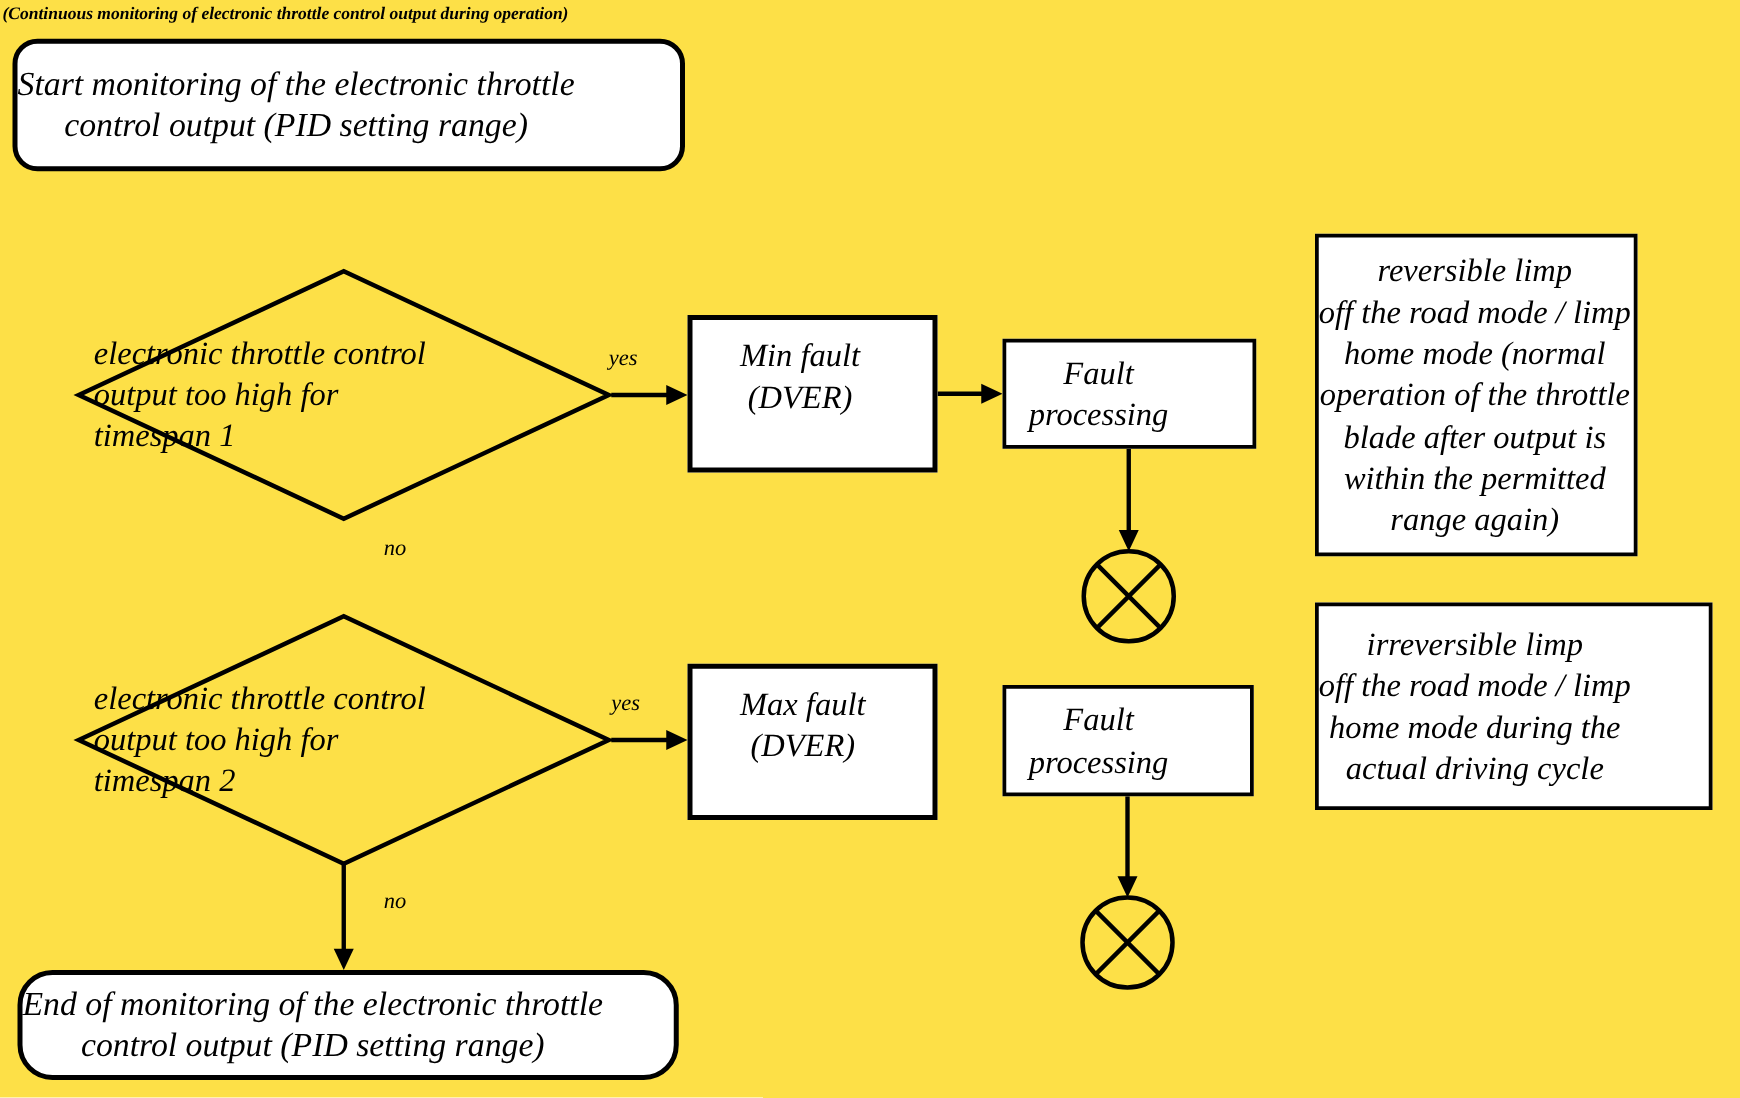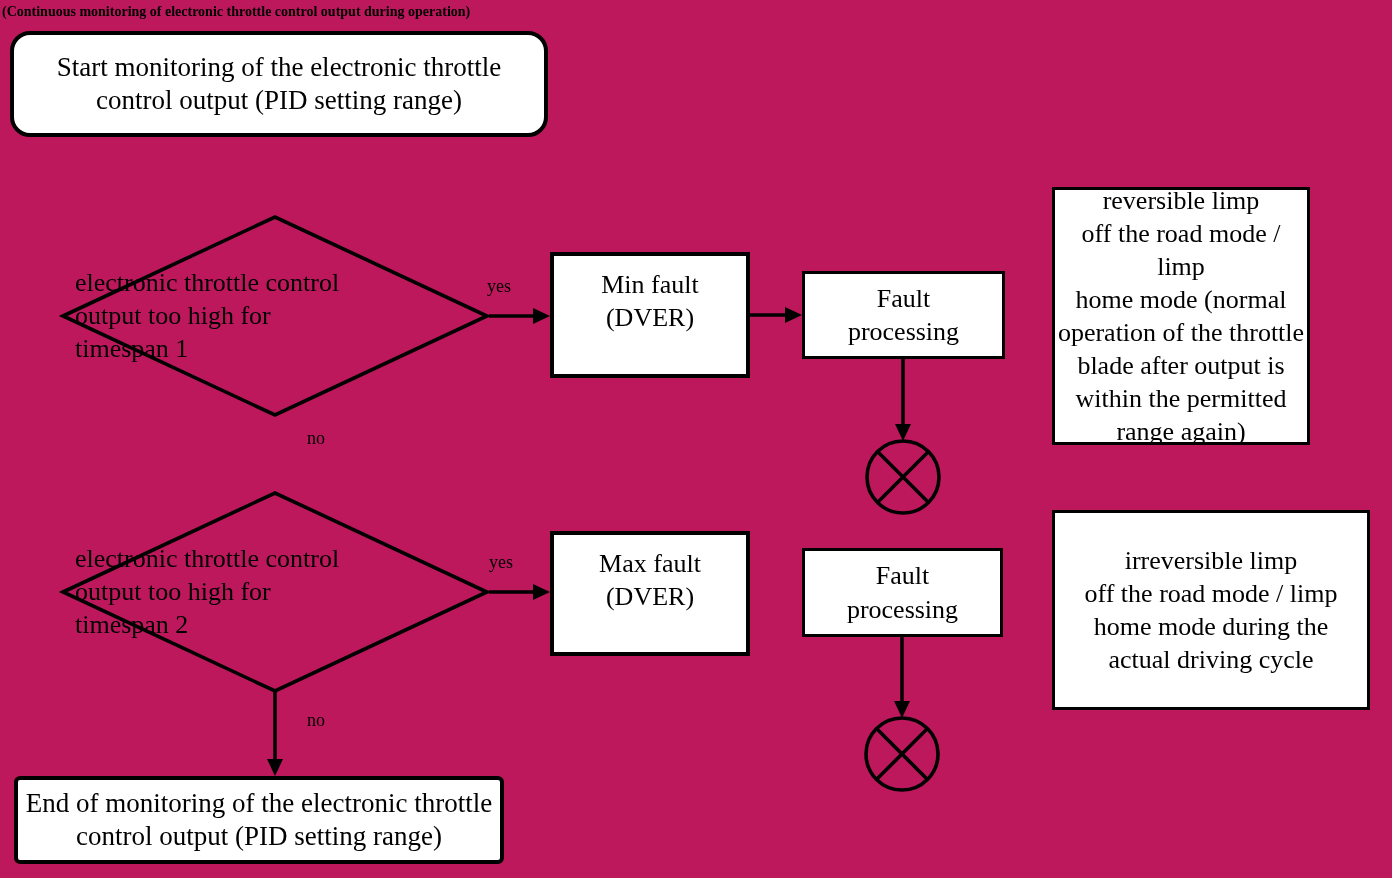--- a/index.html
+++ b/index.html
@@ -1,37 +1,38 @@
 <!DOCTYPE html>
 <html><head>
 <meta charset="utf-8">
 <style>
   * { margin:0; padding:0; box-sizing:border-box; }
   html,body { background:#ffffff; }
   #canvas {
     position:relative; width:1392px; height:878px;
-    background:#be185d; color:#000000;
+    background:#fde047; color:#000000;
     font-family:"Liberation Serif","DejaVu Serif",serif;
     overflow:hidden;
+    font-style:italic;
   }
   #connectors { position:absolute; left:0; top:0; }
   #connectors .shape { stroke:#000000; stroke-width:3.6px; fill:none; }
   #connectors .edge  { stroke:#000000; stroke-width:3.5px; fill:none; }
   #connectors .ah    { fill:#000000; stroke:none; }
   .box {
     position:absolute; border:3.5px solid #000000;
-    display:flex; align-items:center; justify-content:center;
+    display:flex; align-items:center; 
     text-align:center; background:#ffffff;
   }
   .box span { white-space:pre-line; }
   .terminator { border-width:4px; border-radius:20px; font-size:27px; line-height:1.24; }
   .process    { font-size:26px; line-height:1.27; border-width:4px; }
-  .b35        { border-width:3.5px; }
+  .b35        { border-width:3.5px;padding-left:18px; }
   .note       { font-size:26px; line-height:1.27; }
-  .top-align  { align-items:flex-start; padding-top:12px; }
+  .top-align  { align-items:flex-start; padding-top:12px;padding-left:38px; }
   .diamond-label {
     position:absolute; white-space:pre-line;
     font-size:26px; line-height:1.27;
   }
   .edge-label { position:absolute; font-size:18px; line-height:1; }
   .annotation { position:absolute; font-size:14px; font-weight:700; line-height:1.2; }
 </style>
 </head>
 <body>
 
@@ -115,25 +116,25 @@
   <div class="box process top-align" style="left:550px; top:531px; width:200px; height:125px;">
     <span>Max fault
 (DVER)</span>
   </div>
 
   <div class="box process b35" style="left:802px; top:548px; width:201px; height:89px;">
     <span>Fault
 processing</span>
   </div>
 
-  <div class="box note" style="left:1052px; top:510px; width:318px; height:200px;">
+  <div class="box note" style="left:1052px; top:482px; width:318px; height:166px;">
     <span>irreversible limp
 off the road mode / limp
 home mode during the
 actual driving cycle</span>
   </div>
 
-  <div class="box terminator" style="left:14px; top:776px; width:490px; height:88px; border-radius:6px;">
+  <div class="box terminator" style="left:14px; top:776px; width:529px; height:88px; border-radius:28px;">
     <span>End of monitoring of the electronic throttle
 control output (PID setting range)</span>
   </div>
 
 </div>
 
 </body></html>

